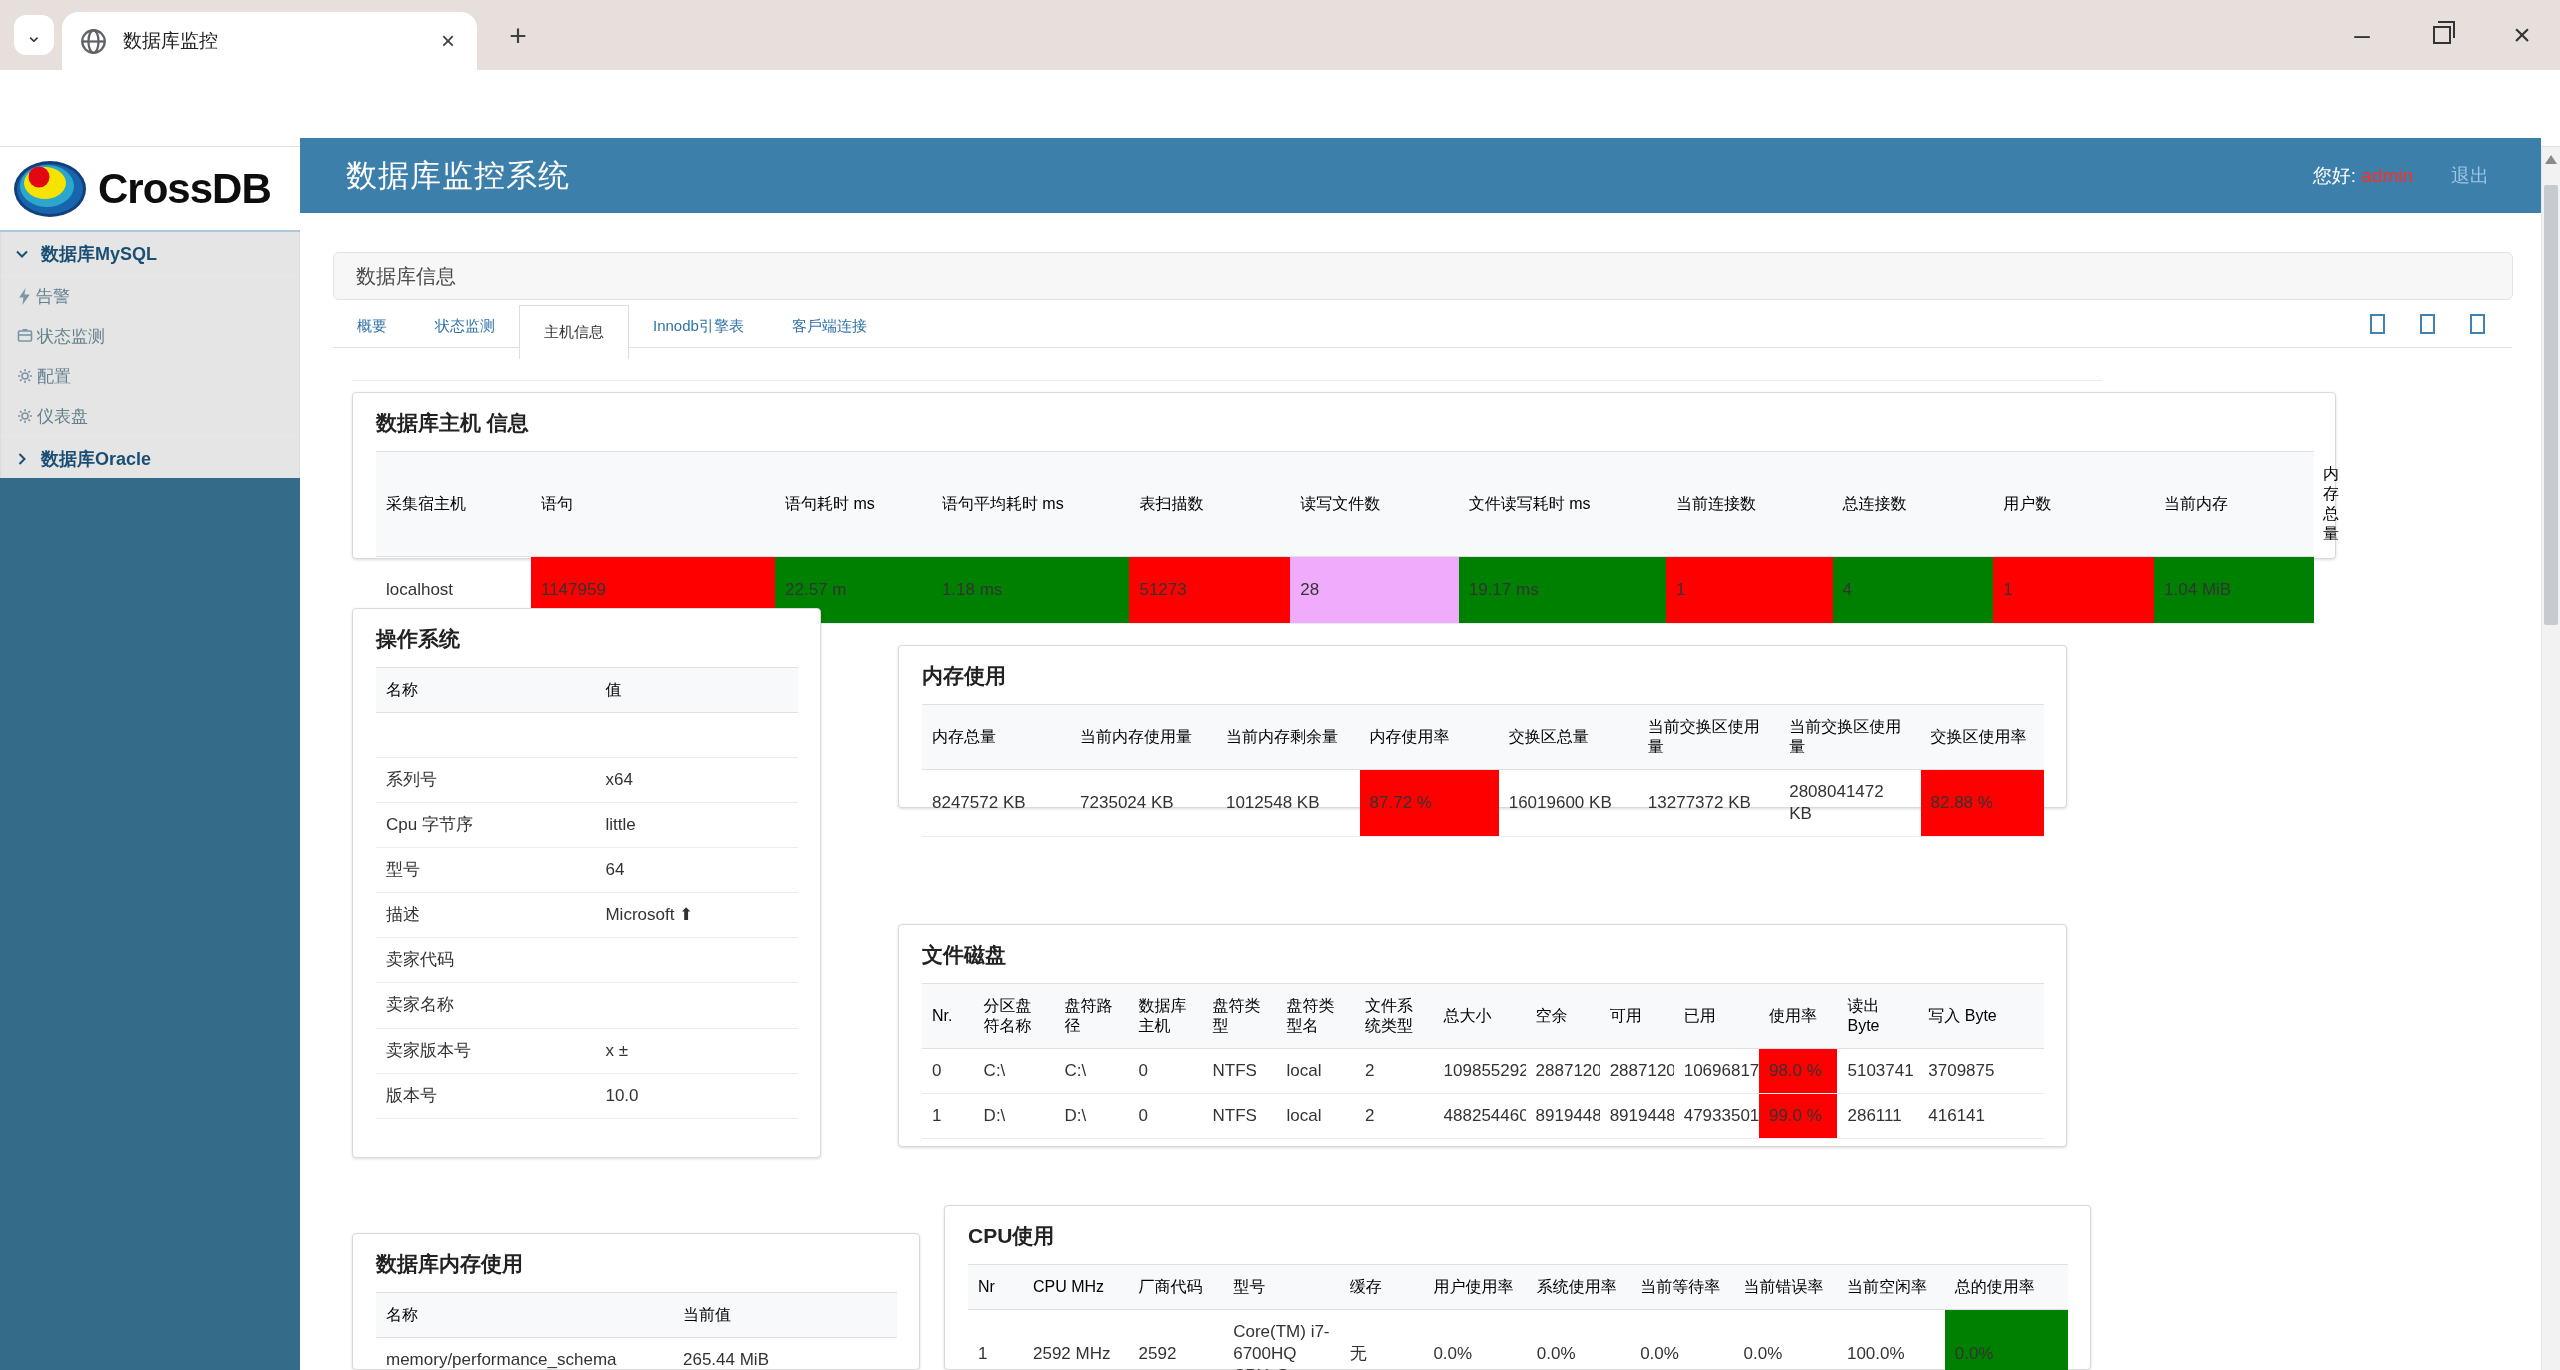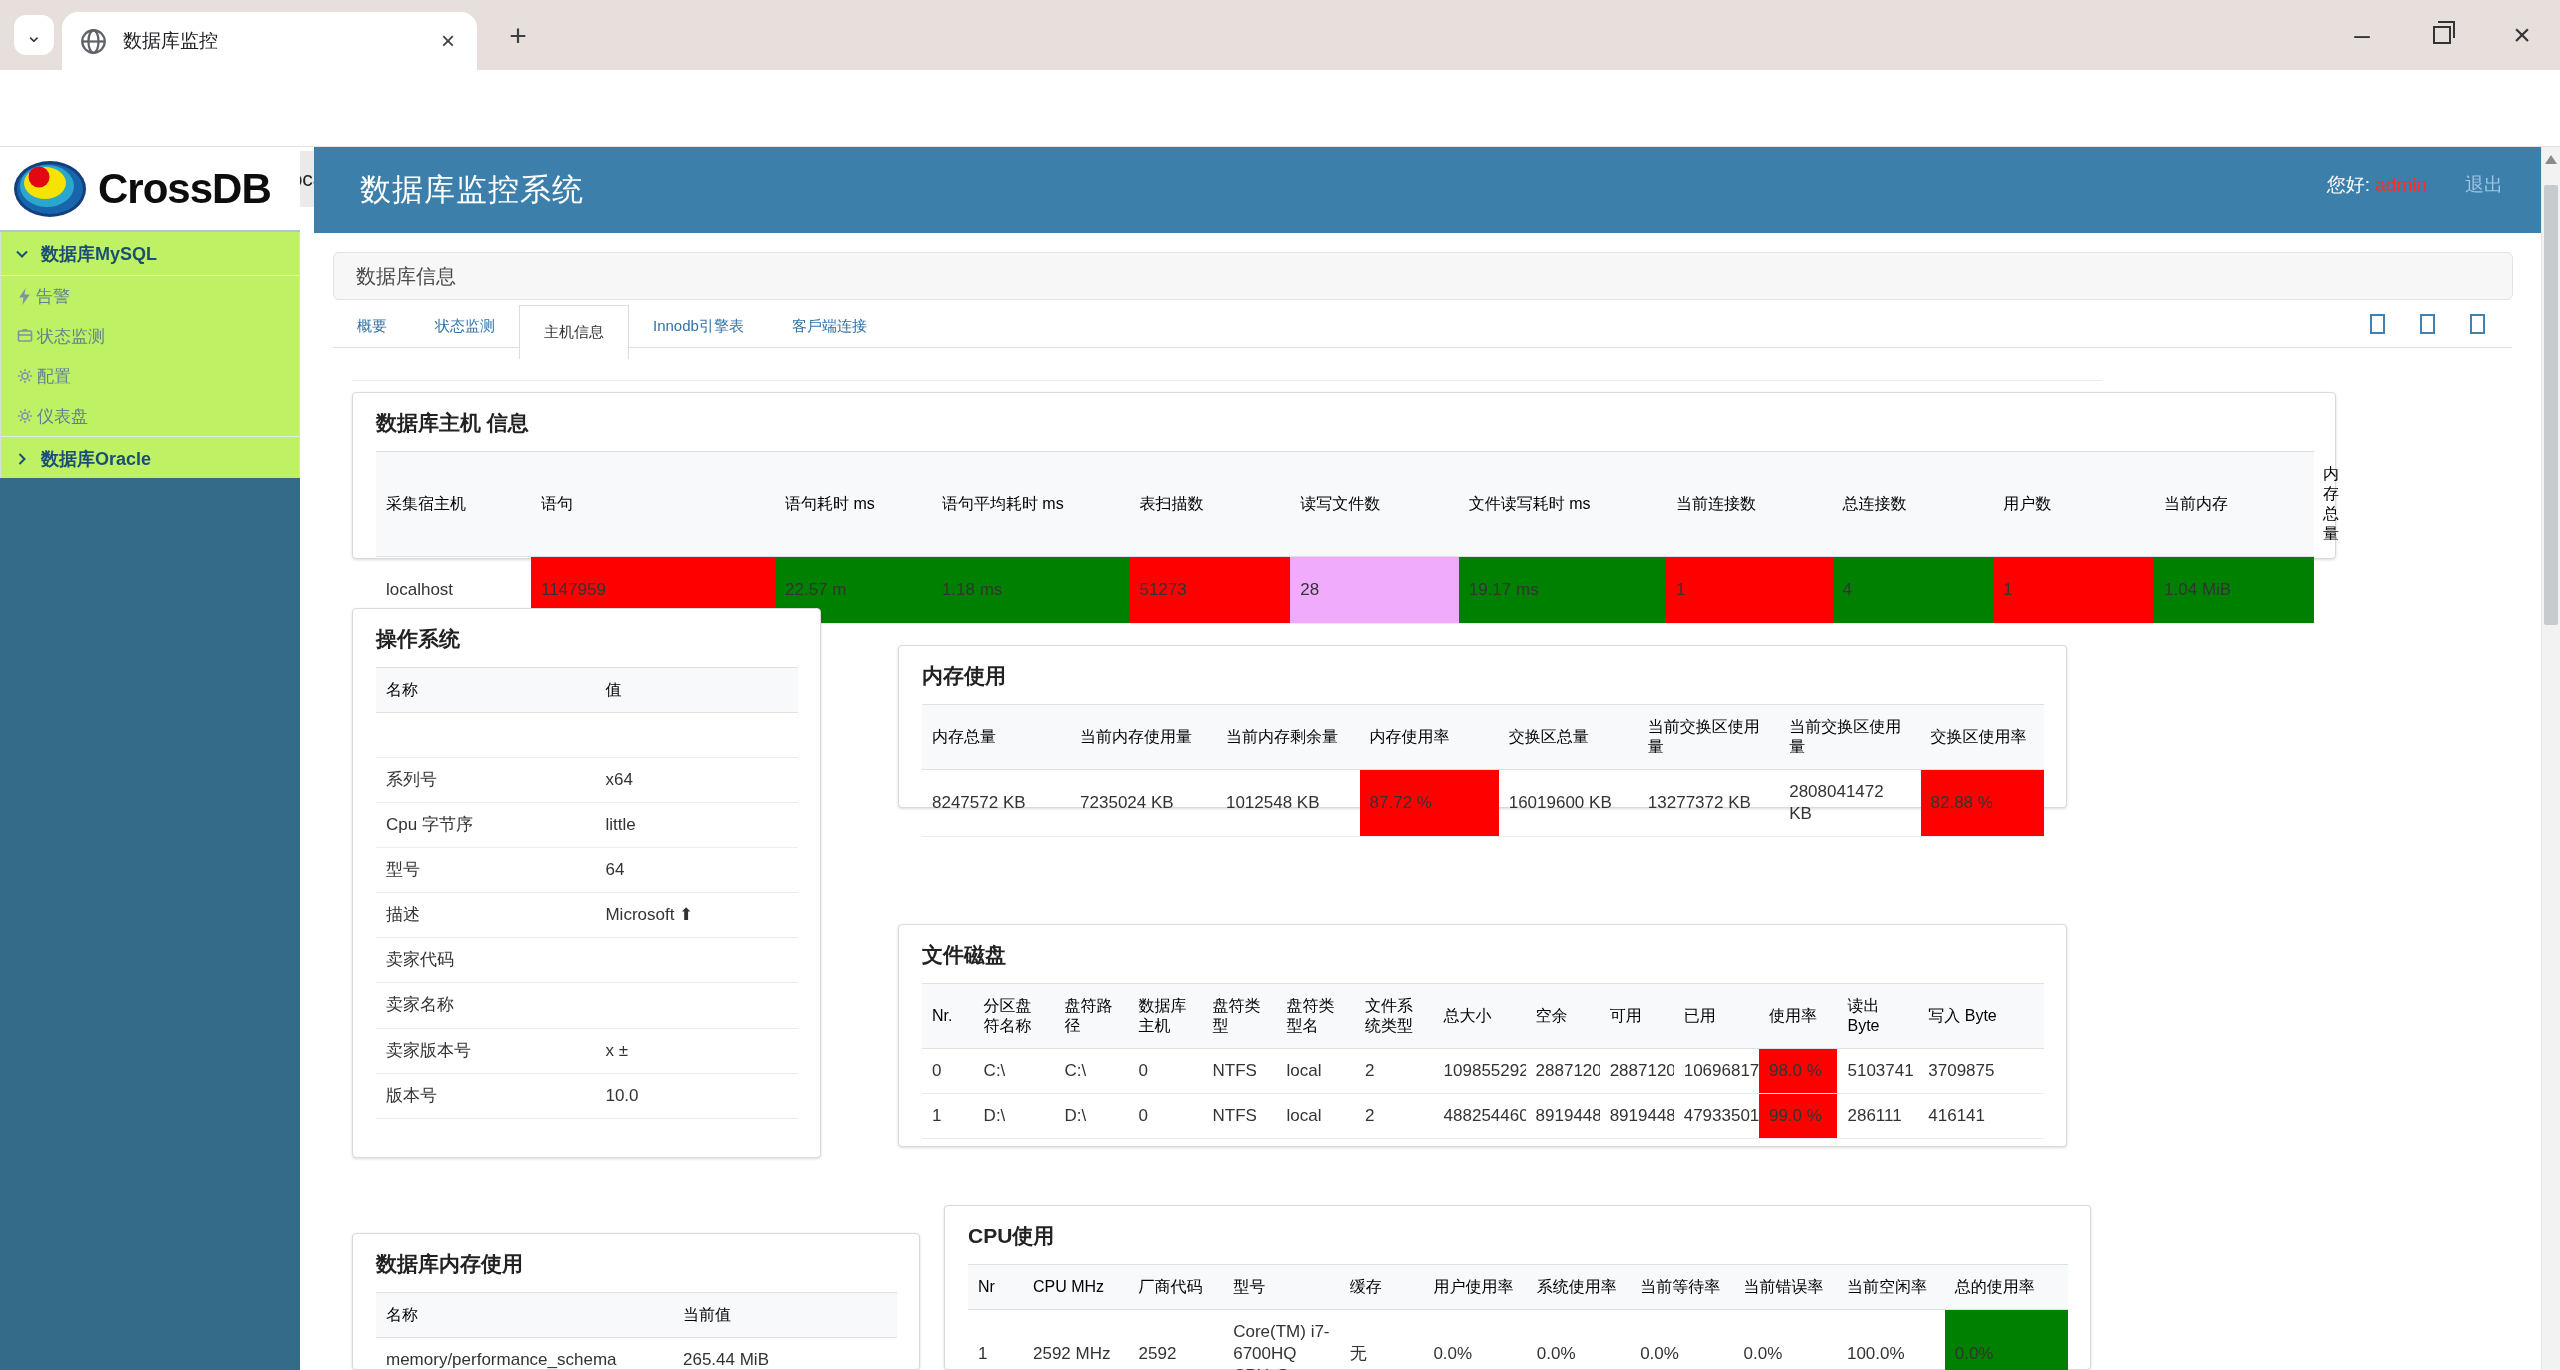--- a/index.html
+++ b/index.html
@@ -33,32 +33,32 @@
   .sidepanel-btn::after { content:""; position:absolute; right:-1px; top:-1px; width:17px; height:26px; background:#202124; border-radius:0 3px 3px 0; }
   .avatar { position:absolute; left:2448px; top:84px; width:50px; height:50px; border-radius:50%; background:#e5d3cb; display:flex; align-items:flex-end; justify-content:center; overflow:hidden; }
   .kebab { position:absolute; left:2520px; top:88px; font-size:30px; color:#3a3a3a; width:34px; height:44px; display:flex; align-items:center; justify-content:center; }
 
   
   .scrollbar { position:absolute; left:2541px; top:147px; width:19px; height:1223px; background:#f2f2f2; border-left:1px solid #e6e6e6; }
   .scroll-up { position:absolute; left:3px; top:8px; width:0; height:0; border-left:6px solid transparent; border-right:6px solid transparent; border-bottom:9px solid #8a8a8a; }
   .scroll-thumb { position:absolute; left:2px; top:38px; width:14px; height:440px; background:#c7cbd0; border-radius:2px; }
 
   
-  .app-header { position:absolute; left:300px; top:147px; width:2241px; height:86px; background:#3d7fab; display:flex; align-items:center;margin-left:14px; }
+  .app-header { position:absolute; left:300px; top:138px; width:2241px; height:75px; background:#3d7fab; display:flex; align-items:center; }
   .app-title { color:#fff; font-size:31px; margin-left:46px; letter-spacing:1px; }
   .header-right { position:absolute; right:52px; top:0; height:75px; display:flex; align-items:center; gap:38px; font-size:19px; }
   .greet { color:#fff; }
   .greet b { color:#ff2d23; font-weight:normal; }
   .logout { color:#9cc6e4; }
 
   
   .logo-panel { position:absolute; left:0; top:147px; width:300px; height:85px; background:#fff; border-bottom:2px solid #aac8dd; display:flex; align-items:center; }
   .logo-panel svg { margin-left:12px; }
   .logo-text { font-size:42px; font-weight:bold; color:#0d0d0d; margin-left:10px; letter-spacing:-1px; }
-  .menu-panel { position:absolute; left:0; top:232px; width:300px; height:284px; background:#bef264; border:1px solid #d8dde1; border-top:none; border-radius:0 0 10px 10px; }
+  .menu-panel { position:absolute; left:0; top:232px; width:300px; height:284px; background:#e5e5e5; border:1px solid #d8dde1; border-top:none; border-radius:0 0 10px 10px; }
   .menu-group { display:flex; align-items:center; height:44px; padding-left:14px; font-size:18px; font-weight:bold; color:#1b4e74; gap:12px; border-bottom:1px solid #e7eaec; }
   .menu-group.last { border-top:1px solid #e7eaec; border-bottom:none; }
   .menu-item { display:flex; align-items:center; height:40px; padding-left:16px; font-size:17px; color:#64818f; gap:4px; }
   .menu-item svg, .menu-group svg { flex:0 0 auto; }
   .sidebar-fill { position:absolute; left:0; top:478px; width:300px; height:892px; background:#336b88; }
 
   
   .panel-titlebox { position:absolute; left:333px; top:252px; width:2180px; height:48px; background:#f7f7f7; border:1px solid #e2e2e2; border-radius:6px; display:flex; align-items:center; }
   .panel-titlebox span { font-size:20px; color:#4a4a4a; margin-left:22px; }
   .tabs-line { position:absolute; left:333px; top:347px; width:2179px; height:1px; background:#ddd; }

